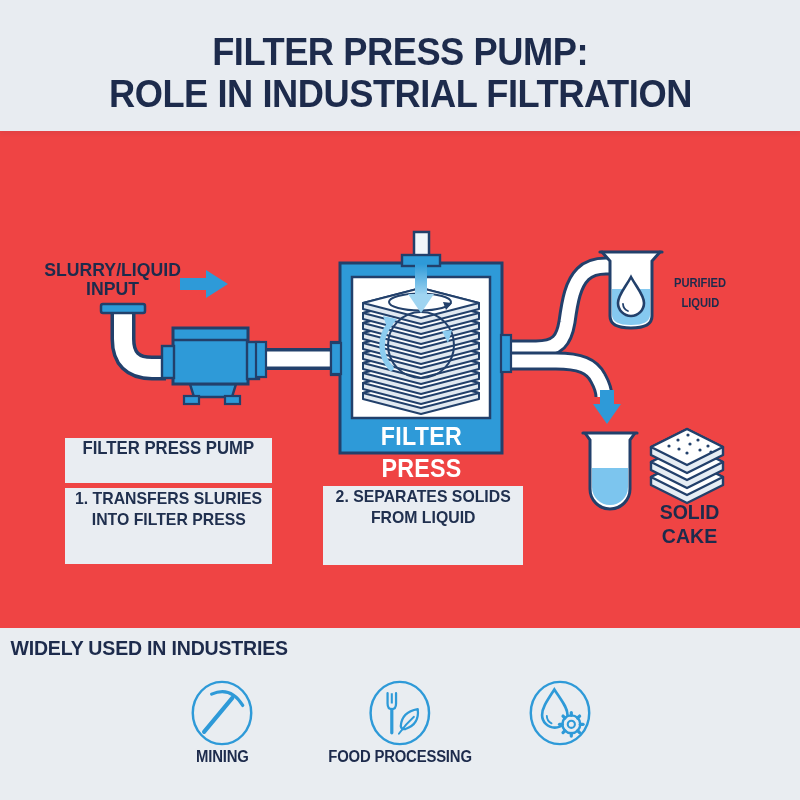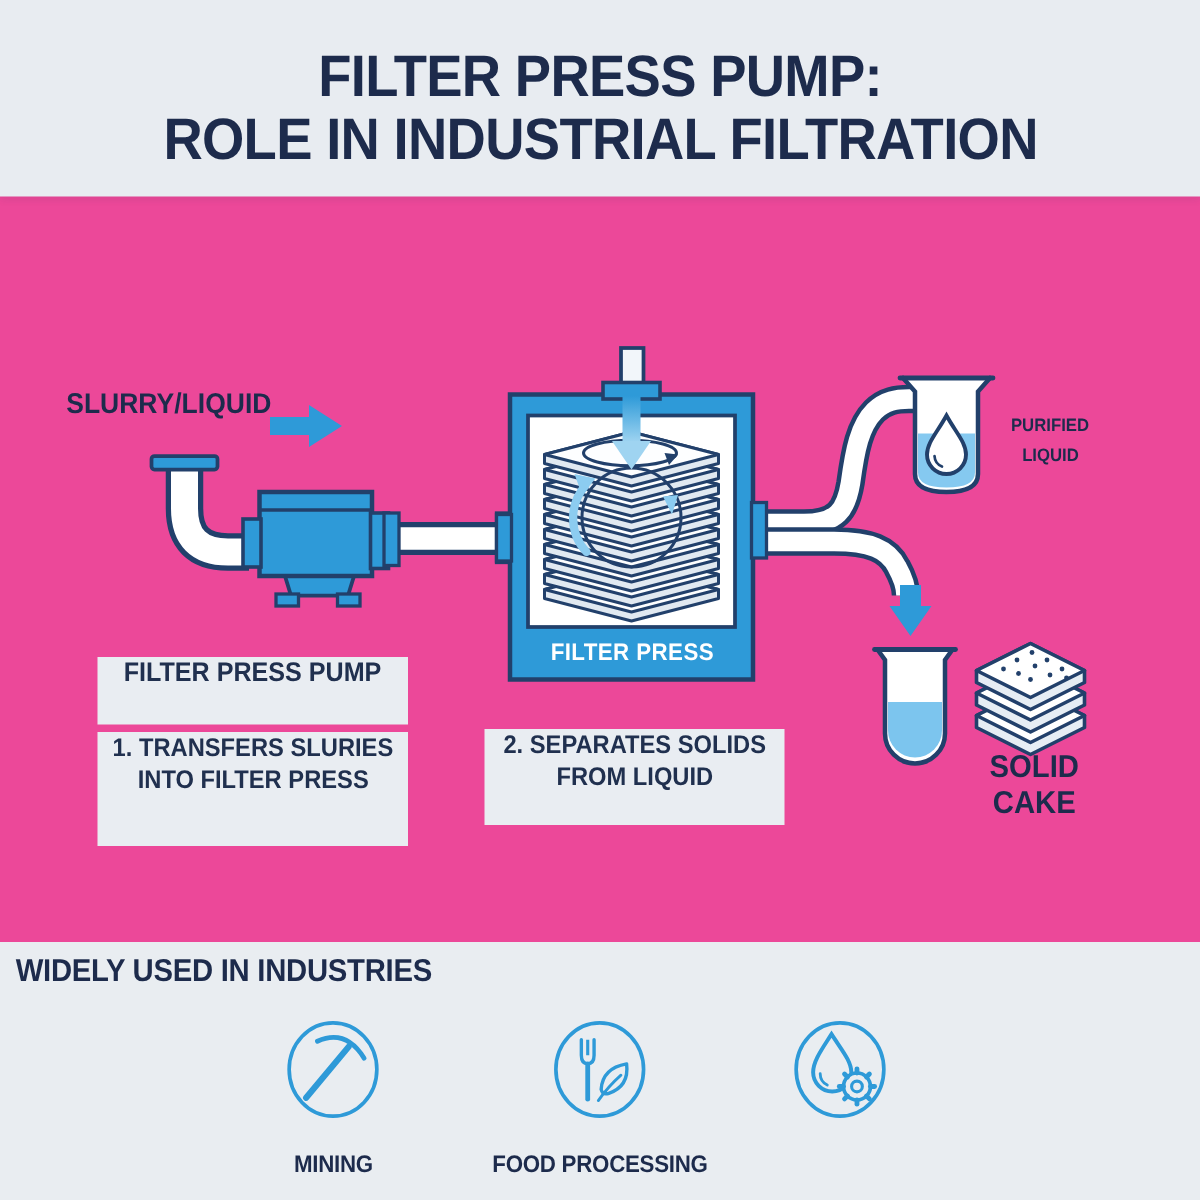--- a/index.html
+++ b/index.html
@@ -1,19 +1,19 @@
 <!DOCTYPE html>
 <html><head>
 <meta charset="utf-8">
 <style>
   html,body{margin:0;padding:0;background:#ffffff;}
   *{box-sizing:border-box;}
   .canvas{
     position:relative;width:800px;height:800px;overflow:hidden;
-    background:#ec4899;
+    background:#ef4444;
     font-family:"Liberation Sans",sans-serif;
     color:#1e2c4e;
   }
   
   .header{
     position:absolute;left:0;top:0;width:800px;height:131px;
     background:#e8ecf1;
     box-shadow:0 2px 5px rgba(30,44,78,.08);
     display:flex;flex-direction:column;align-items:center;justify-content:center;
     padding-top:14px;
@@ -30,42 +30,42 @@
   }
   .footer-heading{
     position:absolute;left:0;top:636px;width:800px;
     font-weight:bold;font-size:21px;color:#1d2b4c;letter-spacing:-.2px;
   }
   .industry{
     position:absolute;top:678px;display:flex;flex-direction:column;align-items:center;
   }
   .industry .ring{width:66px;height:70px;}
   .industry .ind-label{
-    margin-top:20px;font-weight:bold;font-size:16px;color:#1d2b4c;
+    margin-top:0;font-weight:bold;font-size:16px;color:#1d2b4c;
     white-space:nowrap;letter-spacing:-.2px;
   }
   .ind-mining{left:222px;transform:translateX(-50%);}
   .ind-food{left:400px;transform:translateX(-50%);}
   .ind-waste{left:560px;transform:translateX(-50%);}
   
   .ov{position:absolute;font-weight:bold;color:#1d2b4c;text-align:center;}
   .slurry-label{left:35px;top:260px;width:155px;font-size:19px;line-height:19px;}
   .press-label{
     left:341px;top:420px;width:161px;height:32px;color:#ffffff;
-    font-size:16px;line-height:32px;letter-spacing:.3px;
+    font-size:25px;line-height:32px;letter-spacing:.3px;
   }
   .purified-label{left:655px;top:273px;width:90px;font-size:12px;line-height:20px;}
   .solidcake-label{left:632px;top:500px;width:115px;font-size:21px;}
   .cap-box{
     background:#e9edf2;display:flex;flex-direction:column;align-items:center;
     font-size:17px;line-height:21px;font-weight:bold;color:#20304f;
   }
   .cap-pump{left:65px;top:438px;width:207px;height:45px;font-size:18px;}
   .cap-step1{left:65px;top:488px;width:207px;height:76px;}
-  .cap-step2{left:323px;top:486px;width:200px;height:64px;}
+  .cap-step2{left:323px;top:486px;width:200px;height:79px;}
   svg{display:block;}
   .diagram-svg{position:absolute;left:0;top:0;}
 </style>
 </head>
 <body>
 
 <div class="canvas">
 
   <div class="header">
     <div class="title-line"><span class="cx">FILTER PRESS PUMP:</span></div>
@@ -197,20 +197,21 @@
         <circle cx="690" cy="444" r="1.6"></circle>
           <circle cx="700" cy="450" r="1.6"></circle>
         <circle cx="687" cy="453" r="1.6"></circle>
           <circle cx="711" cy="452" r="1.6"></circle>
       </g>
     </g>
   </svg>
 
   <div class="ov slurry-label">
     <div><span class="cx">SLURRY/LIQUID</span></div>
+    <div><span class="cx">INPUT</span></div>
   </div>
 
   <div class="ov press-label">
     <span class="cx">FILTER PRESS</span>
   </div>
 
   <div class="ov purified-label">
     <div><span class="cx">PURIFIED</span></div>
     <div><span class="cx">LIQUID</span></div>
   </div>

